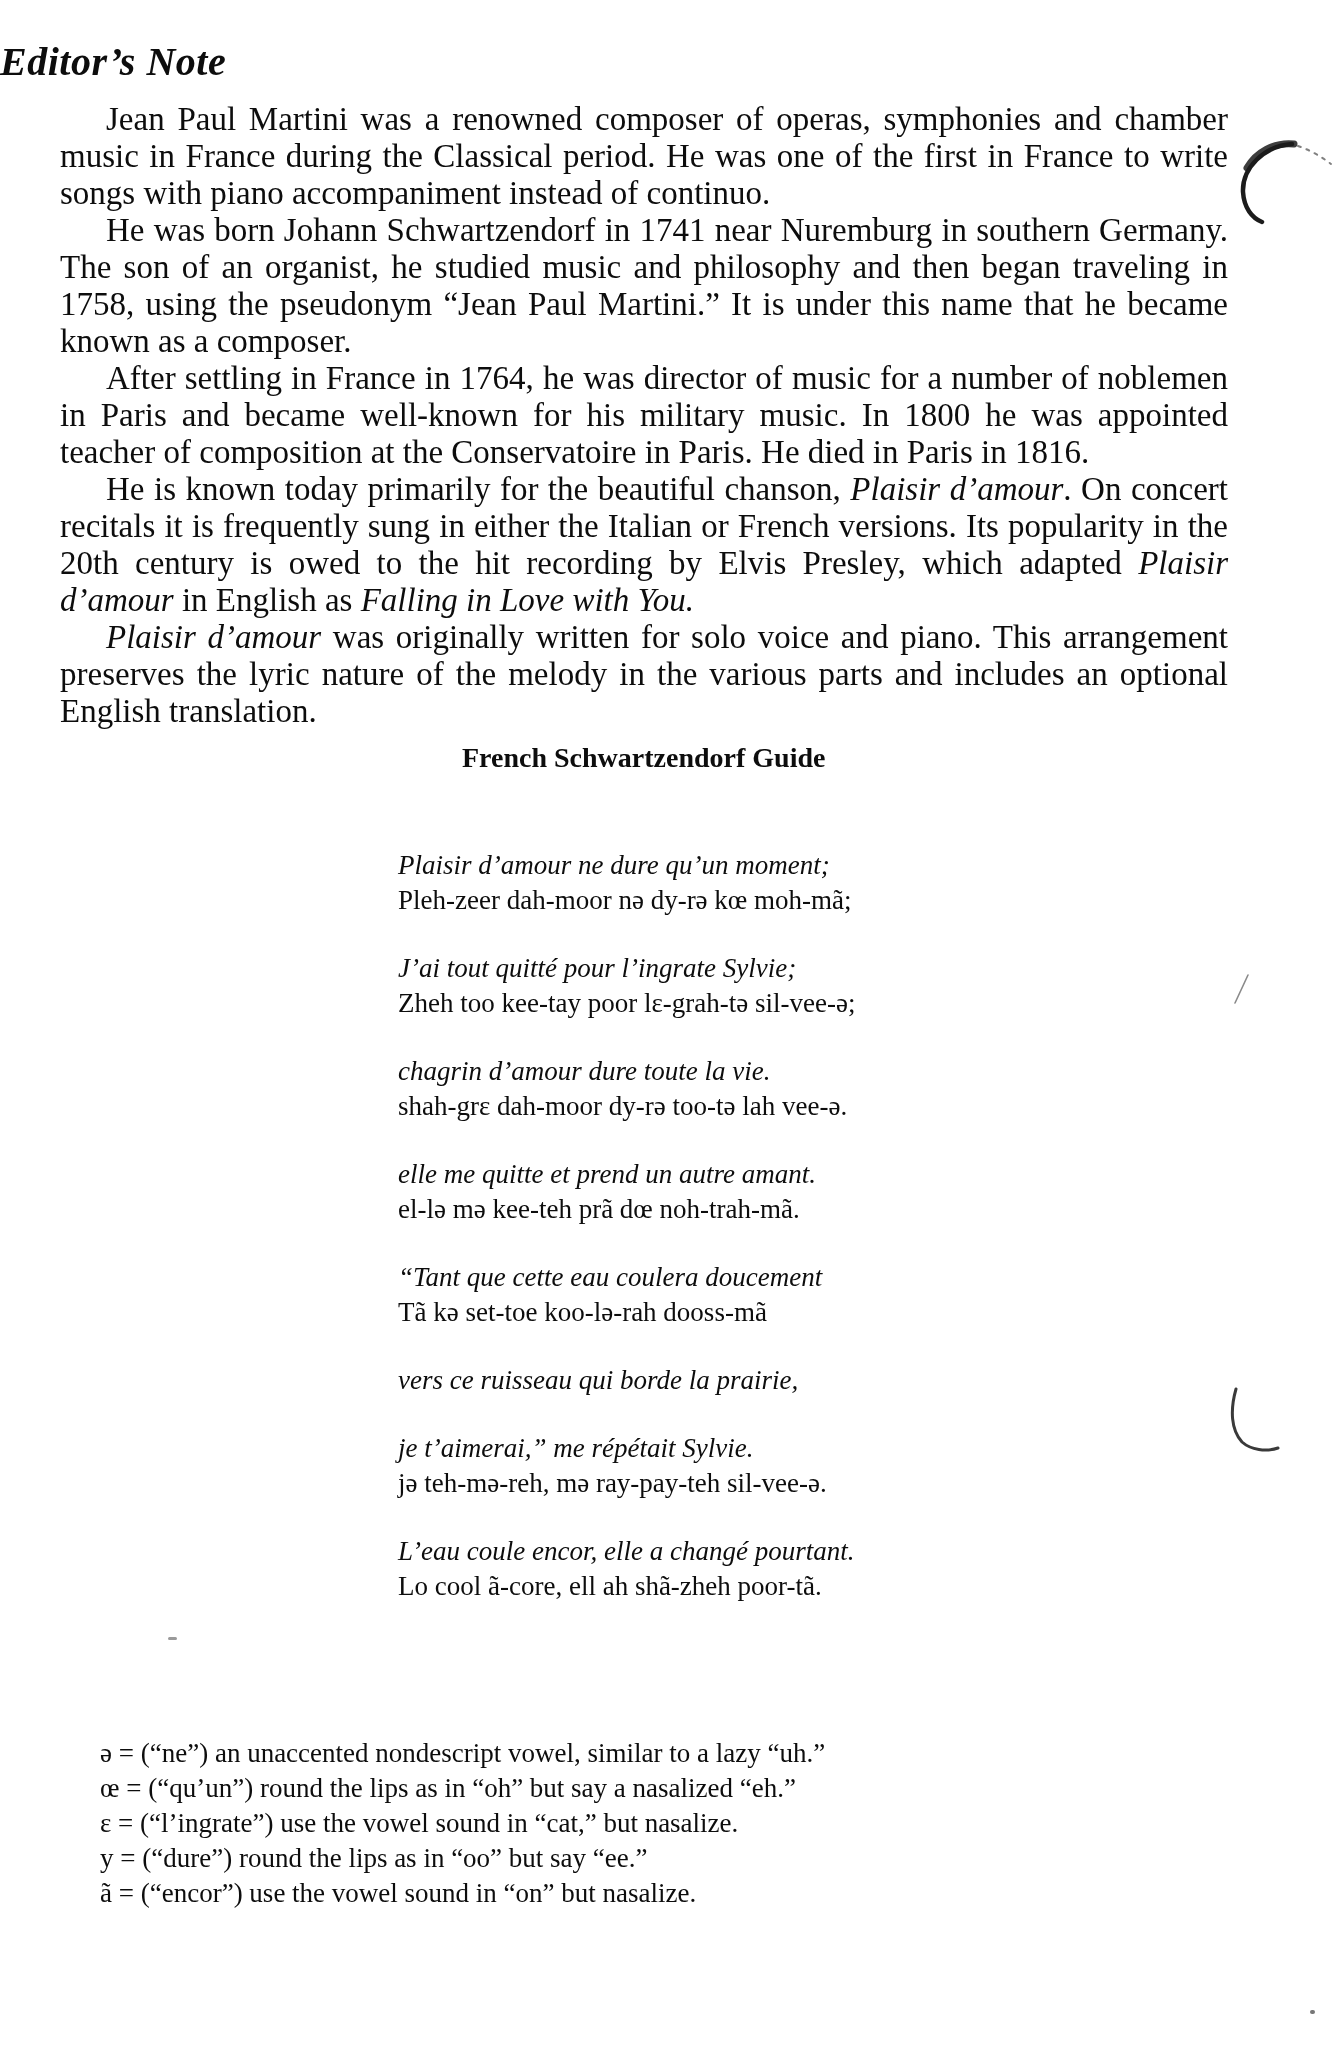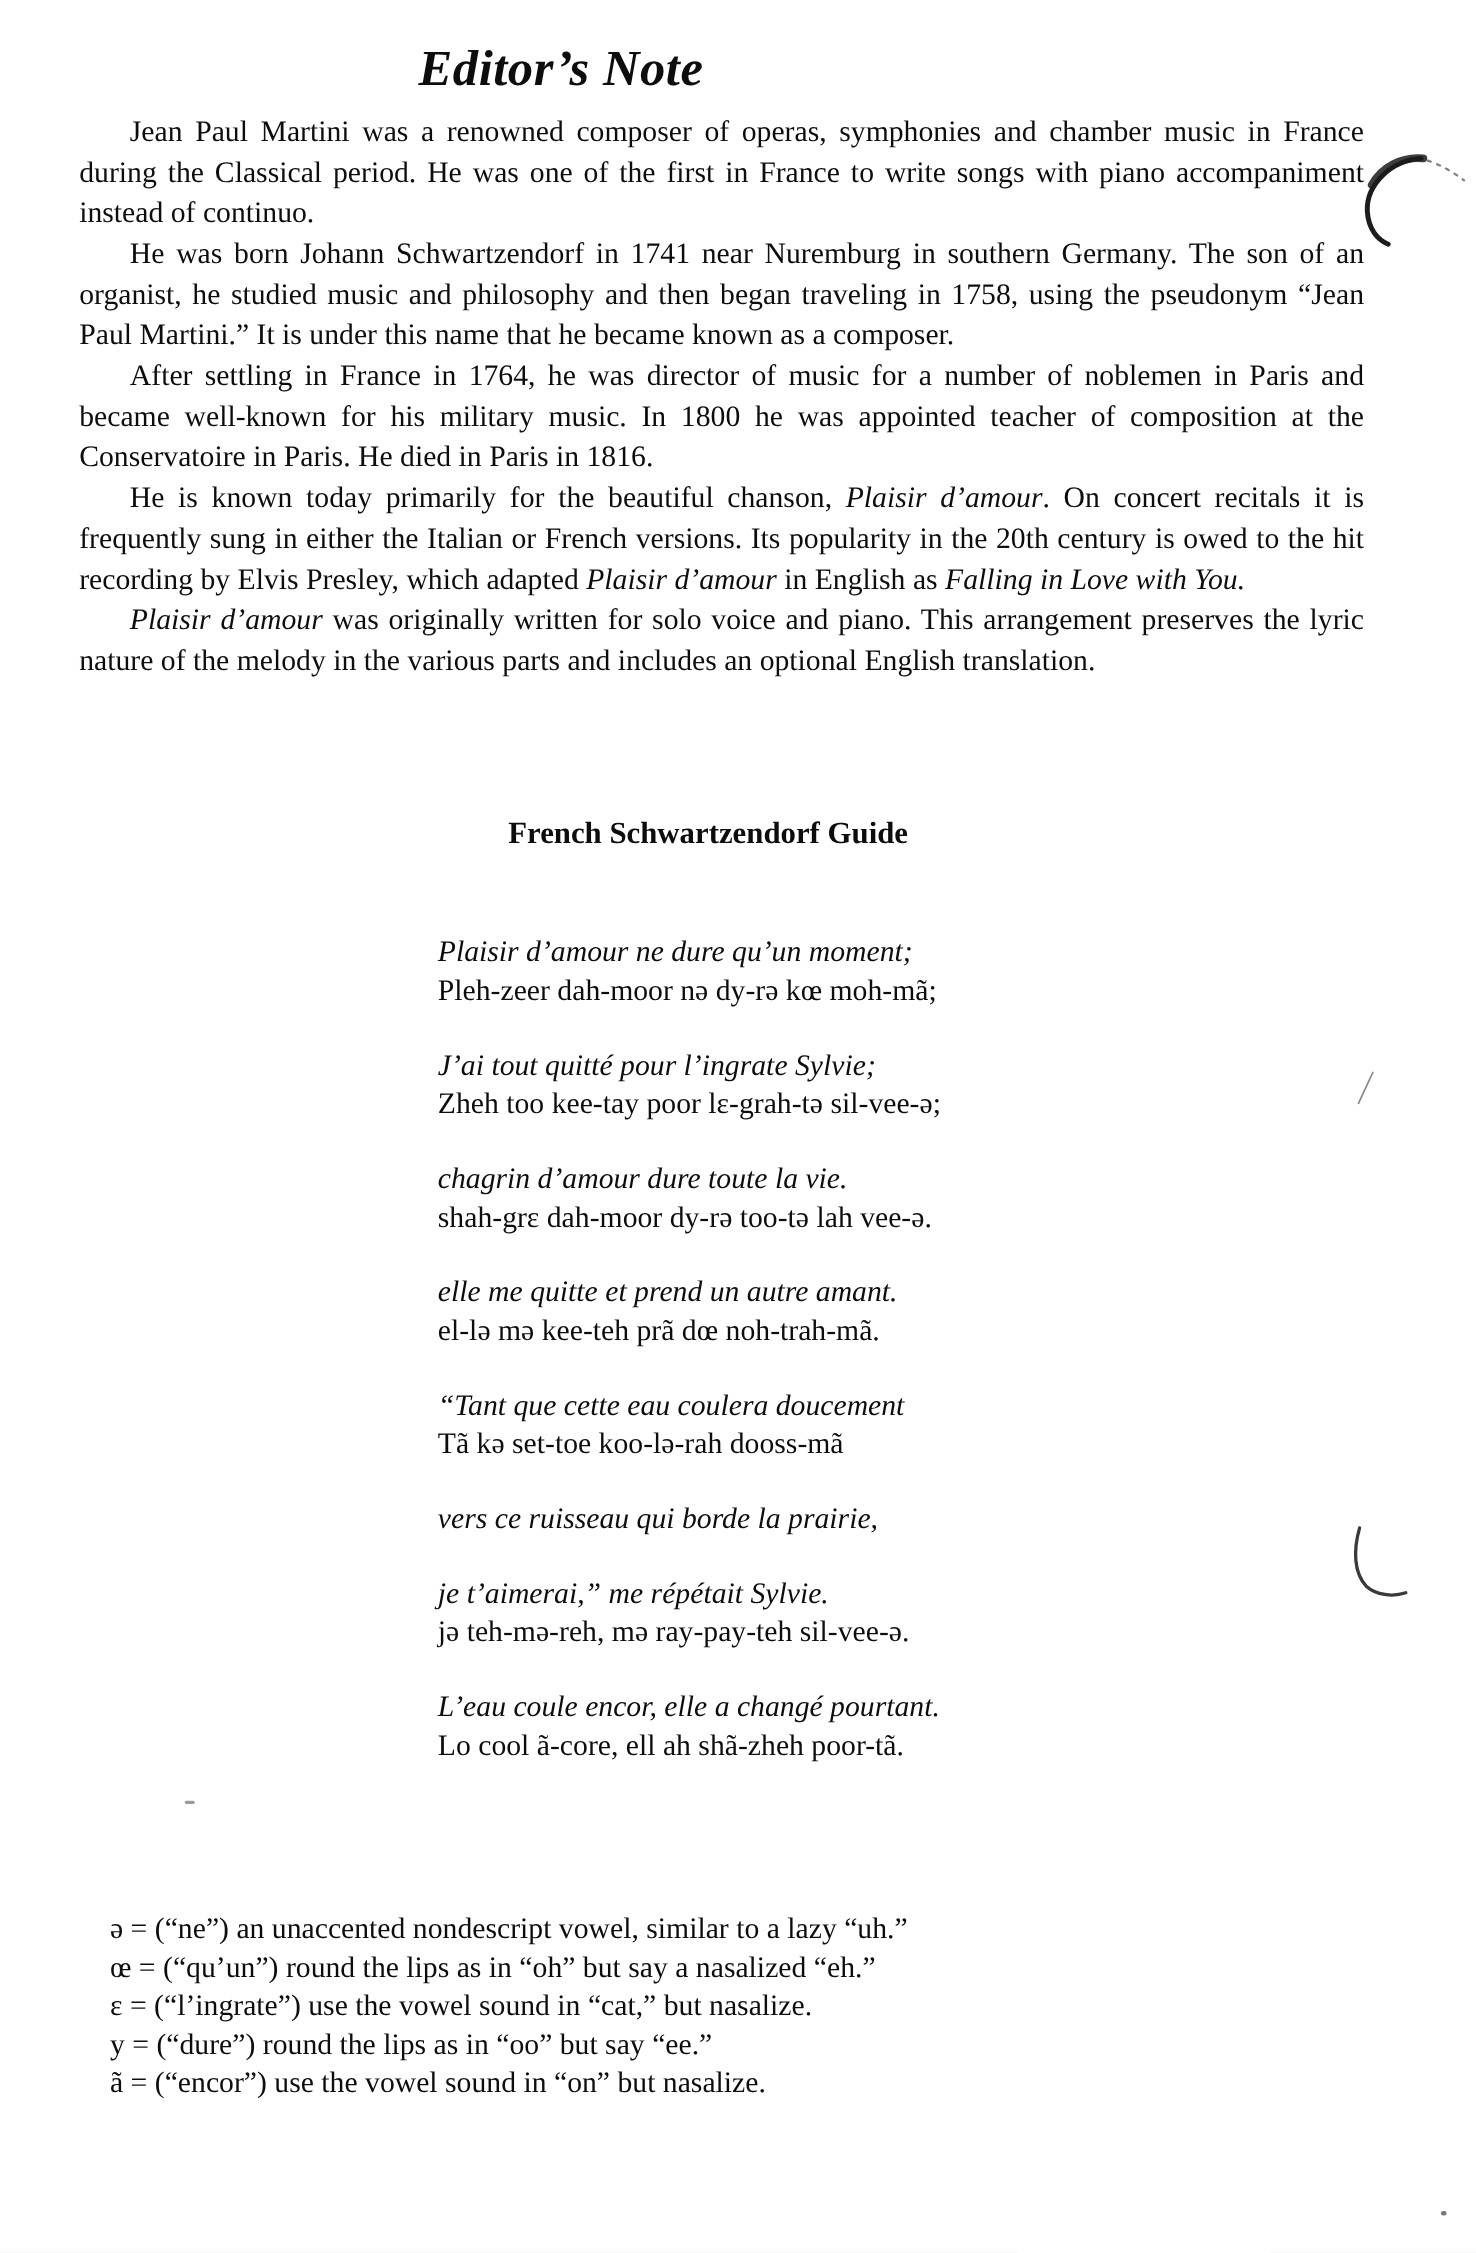--- a/index.html
+++ b/index.html
@@ -12,33 +12,33 @@
     color: #0d0d0d;
     font-family: "Liberation Serif", "DejaVu Serif", serif;
     overflow: hidden;
   }
   .title {
     position: absolute;
     top: 36px;
     left: 0;
     width: 1020px;
     margin: 0;
-    text-align: center;
-    font-size: 46px;
+    text-align: left;
+    font-size: 40px;
     line-height: 52px;
     font-weight: bold;
     font-style: italic;
     letter-spacing: 0.5px;
   }
   .body-text {
     position: absolute;
     top: 101px;
-    left: 72px;
+    left: 60px;
     width: 1168px;
-    font-size: 27px;
+    font-size: 33px;
     line-height: 37px;
     text-align: justify;
   }
   .para { margin: 0; text-indent: 46px; }
   .it { font-style: italic; }
   .guide-title {
     position: absolute;
     top: 742px;
     left: 462px;
     margin: 0;

